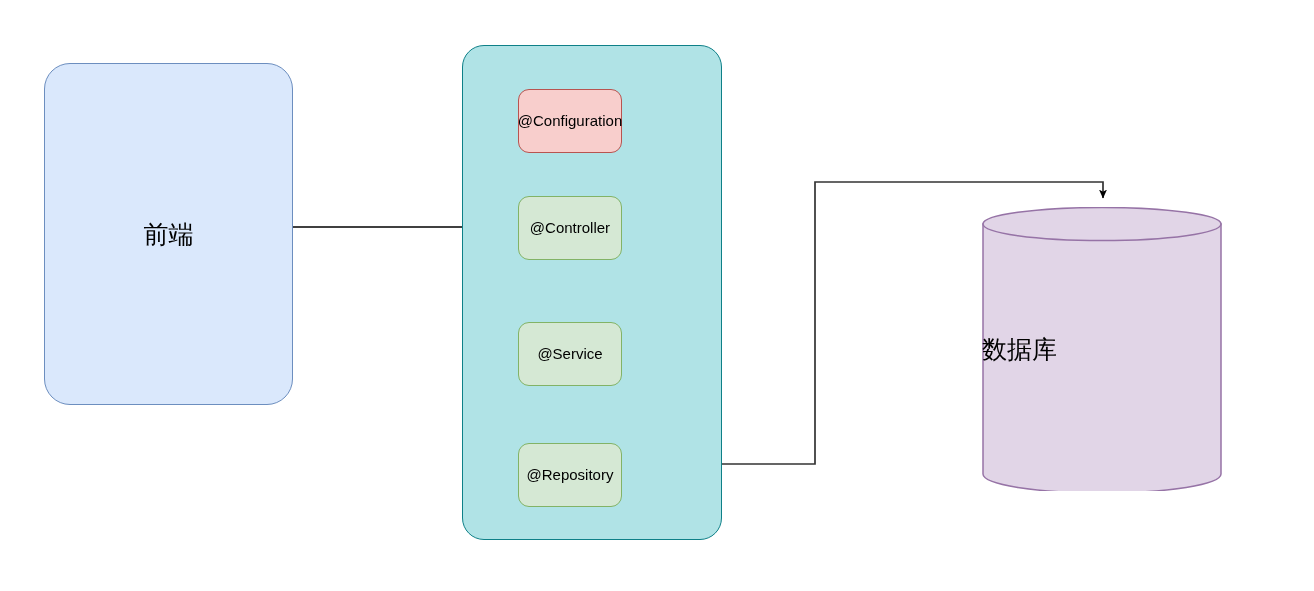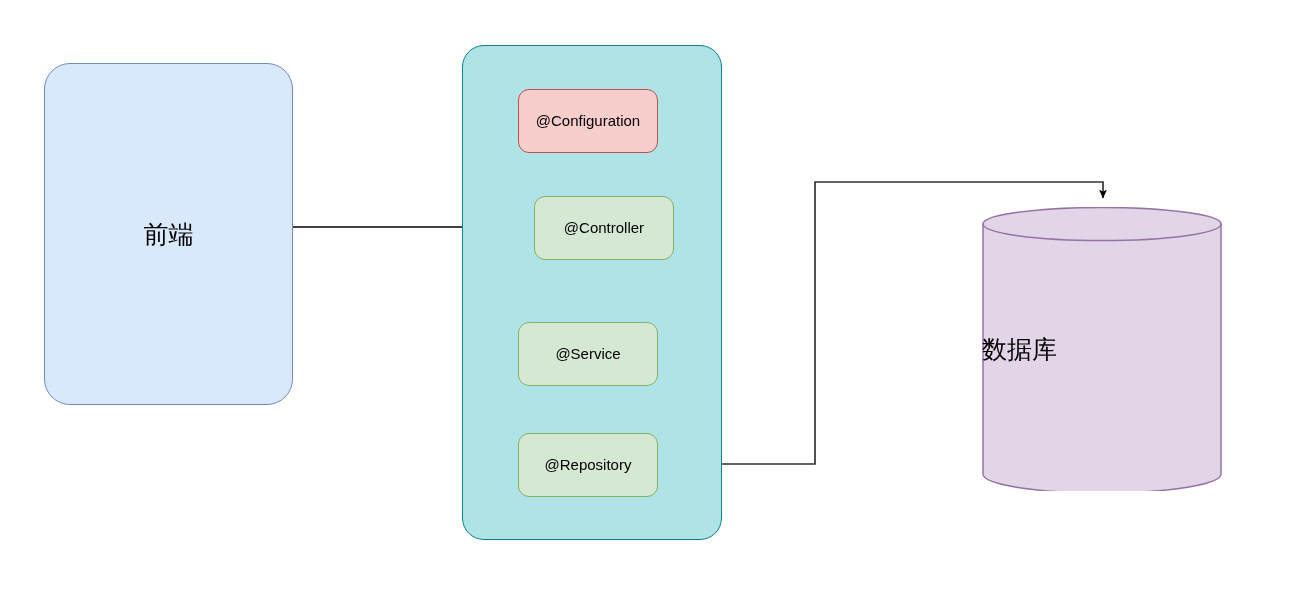--- a/index.html
+++ b/index.html
@@ -55,41 +55,41 @@
     position: absolute;
     left: 462px;
     top: 4px;
     width: 260px;
     text-align: center;
   }
   #backend-title .node-label { font-size: 25px; }
 
   
   .component {
-    width: 140px;
+    width: 104px;
     height: 64px;
     border-radius: 11px;
     border-width: 1.3px;
     border-style: solid;
   }
   .component .node-label { font-size: 15px; }
 
   .comp-config {
     background: #f8cecc;
     border-color: #b85450;
   }
   .comp-green {
     background: #d5e8d4;
     border-color: #82b366;
   }
 
   #configuration-node { left: 518px; top: 89px; }
-  #controller-node    { left: 534px; top: 196px; }
+  #controller-node    { left: 518px; top: 196px; }
   #service-node       { left: 518px; top: 322px; }
-  #repository-node    { left: 518px; top: 433px; }
+  #repository-node    { left: 518px; top: 443px; }
 
   
   #database-node {
     left: 982px;
     top: 207px;
     width: 240px;
     height: 284px;
   }
   #db-svg { position: absolute; left: 0; top: 0; }
   #database-label {

